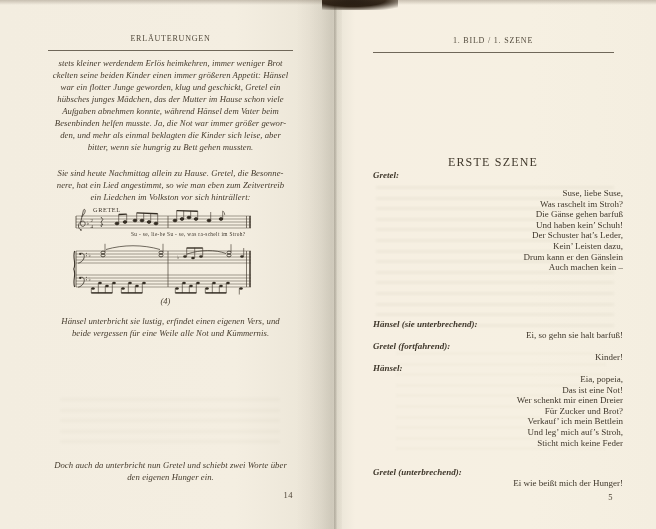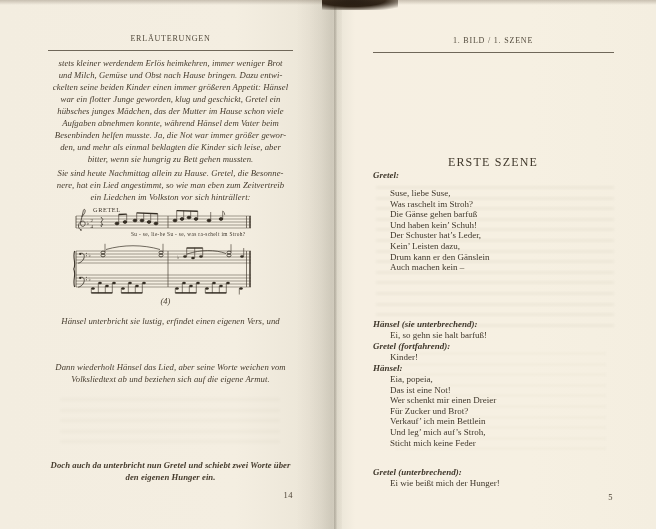--- a/index.html
+++ b/index.html
@@ -31,40 +31,39 @@
   .para .line{white-space:nowrap;}
   .commentary{font-style:italic;font-size:8.7px;line-height:12px;letter-spacing:.05px;}
 
   .score-caption{position:absolute;font-style:italic;font-size:8.5px;color:#473e30;text-align:center;}
   .pagenum{position:absolute;font-size:8.5px;color:#4c4335;text-align:right;letter-spacing:.5px;}
 
   .scene-heading{position:absolute;font-size:12px;letter-spacing:1.2px;color:#41392c;text-align:center;white-space:nowrap;}
   .dgroup{position:absolute;left:37px;width:250px;color:#3f372b;}
   .dgroup .speaker{font-weight:bold;font-style:italic;font-size:9px;line-height:11px;white-space:nowrap;}
   .dgroup .dlines{padding-left:17px;}
-  .dgroup .dlines .line{font-size:9px;line-height:10.6px;white-space:nowrap;}
+  .dgroup .dlines .line{font-size:9px;line-height:10.6px;white-space:nowrap;text-align:right;}
 
   .ghost-lines{position:absolute;pointer-events:none;
     background:repeating-linear-gradient(to bottom,rgba(150,148,120,.14) 0px,rgba(150,148,120,.14) 3px,transparent 3px,transparent 10.6px);
     filter:blur(.8px);}
   .score{position:absolute;}
   svg text{font-family:"Liberation Serif",serif;fill:#3c342a;}
 </style>
 </head>
 <body>
 
 <div class="book">
 
   <div class="page page-left">
     <div class="runhead" style="left:48px;top:34px;width:245px;">ERLÄUTERUNGEN</div>
     <div class="rule" style="left:48px;top:50px;width:245px;"></div>
 
     <div class="para commentary" style="left:44px;top:57px;width:253px;">
         <div class="line">stets kleiner werdendem Erlös heimkehren, immer weniger Brot</div>
-        <div class="line">und Milch, Gemüse und Obst nach Hause bringen. Dazu entwi-</div>
         <div class="line">ckelten seine beiden Kinder einen immer größeren Appetit: Hänsel</div>
         <div class="line">war ein flotter Junge geworden, klug und geschickt, Gretel ein</div>
         <div class="line">hübsches junges Mädchen, das der Mutter im Hause schon viele</div>
         <div class="line">Aufgaben abnehmen konnte, während Hänsel dem Vater beim</div>
         <div class="line">Besenbinden helfen musste. Ja, die Not war immer größer gewor-</div>
         <div class="line">den, und mehr als einmal beklagten die Kinder sich leise, aber</div>
         <div class="line">bitter, wenn sie hungrig zu Bett gehen mussten.</div>
       </div>
 
     <div class="para commentary" style="left:44px;top:167px;width:253px;">
@@ -205,30 +204,27 @@
         <use href="#eg4" x="134" y="84.5"></use>
         <ellipse cx="168" cy="84.5" rx="1.8" ry="1.3" fill="#352e24"></ellipse>
         <line x1="166.3" y1="84.5" x2="166.3" y2="90.5" stroke="#352e24" stroke-width="0.6"></line>
       </g>
     </svg>
 
     <div class="score-caption" style="left:73px;top:296px;width:185px;">(4)</div>
 
     <div class="para commentary" style="left:44px;top:315px;width:253px;">
         <div class="line">Hänsel unterbricht sie lustig, erfindet einen eigenen Vers, und</div>
-      </div>
-
-    <div class="para commentary" style="left:44px;top:361px;width:253px;">
-        <div class="line">Dann wiederholt Hänsel das Lied, aber seine Worte weichen vom</div>
-        <div class="line">Volksliedtext ab und beziehen sich auf die eigene Armut.</div>
-      </div>
+        <div class="line">beide vergessen für eine Weile alle Not und Kümmernis.</div>
+      </div>
+
 
     <div class="ghost-lines" style="left:60px;top:398px;width:220px;height:50px;opacity:.35;"></div>
 
-    <div class="para commentary" style="left:44px;top:459px;width:253px;font-weight:bold;">
+    <div class="para commentary" style="left:44px;top:459px;width:253px;">
         <div class="line">Doch auch da unterbricht nun Gretel und schiebt zwei Worte über</div>
         <div class="line">den eigenen Hunger ein.</div>
       </div>
 
     <div class="pagenum" style="left:48px;top:490px;width:245px;">14</div>
   </div>
 
   <div class="page page-right">
     <div class="runhead" style="left:37px;top:36px;width:240px;">1. BILD / 1. SZENE</div>
     <div class="rule" style="left:37px;top:52px;width:241px;"></div>

